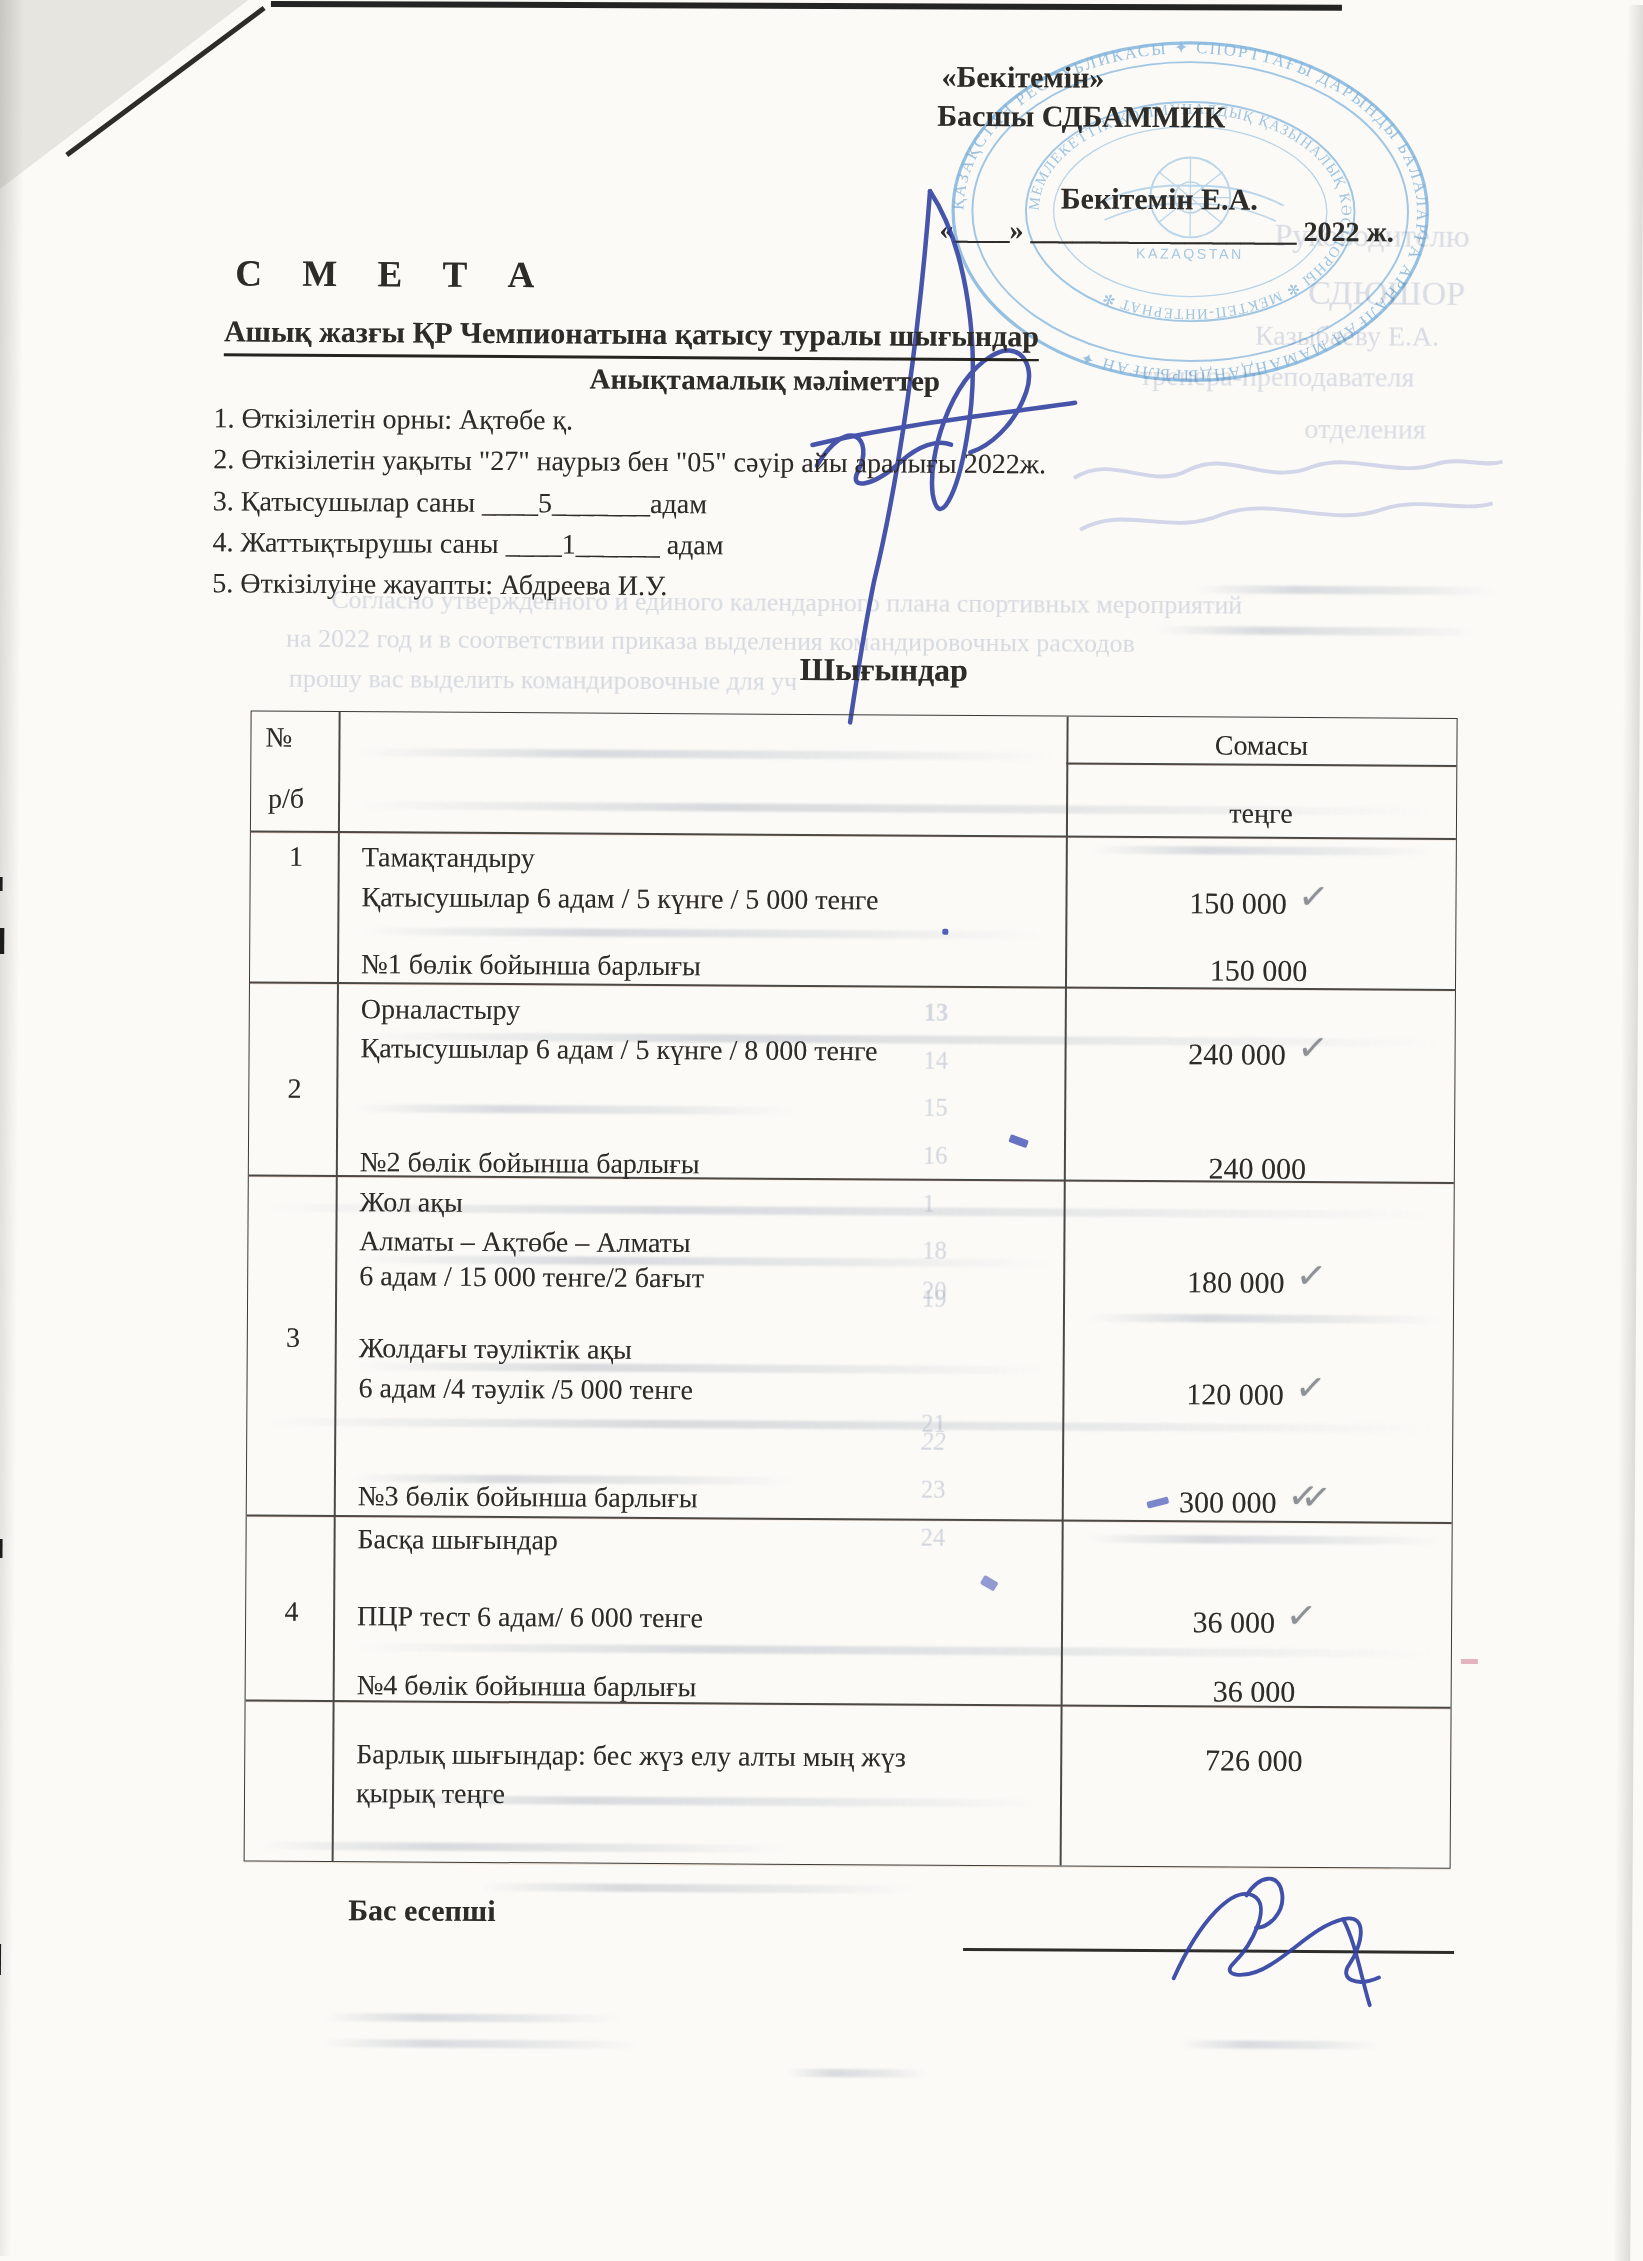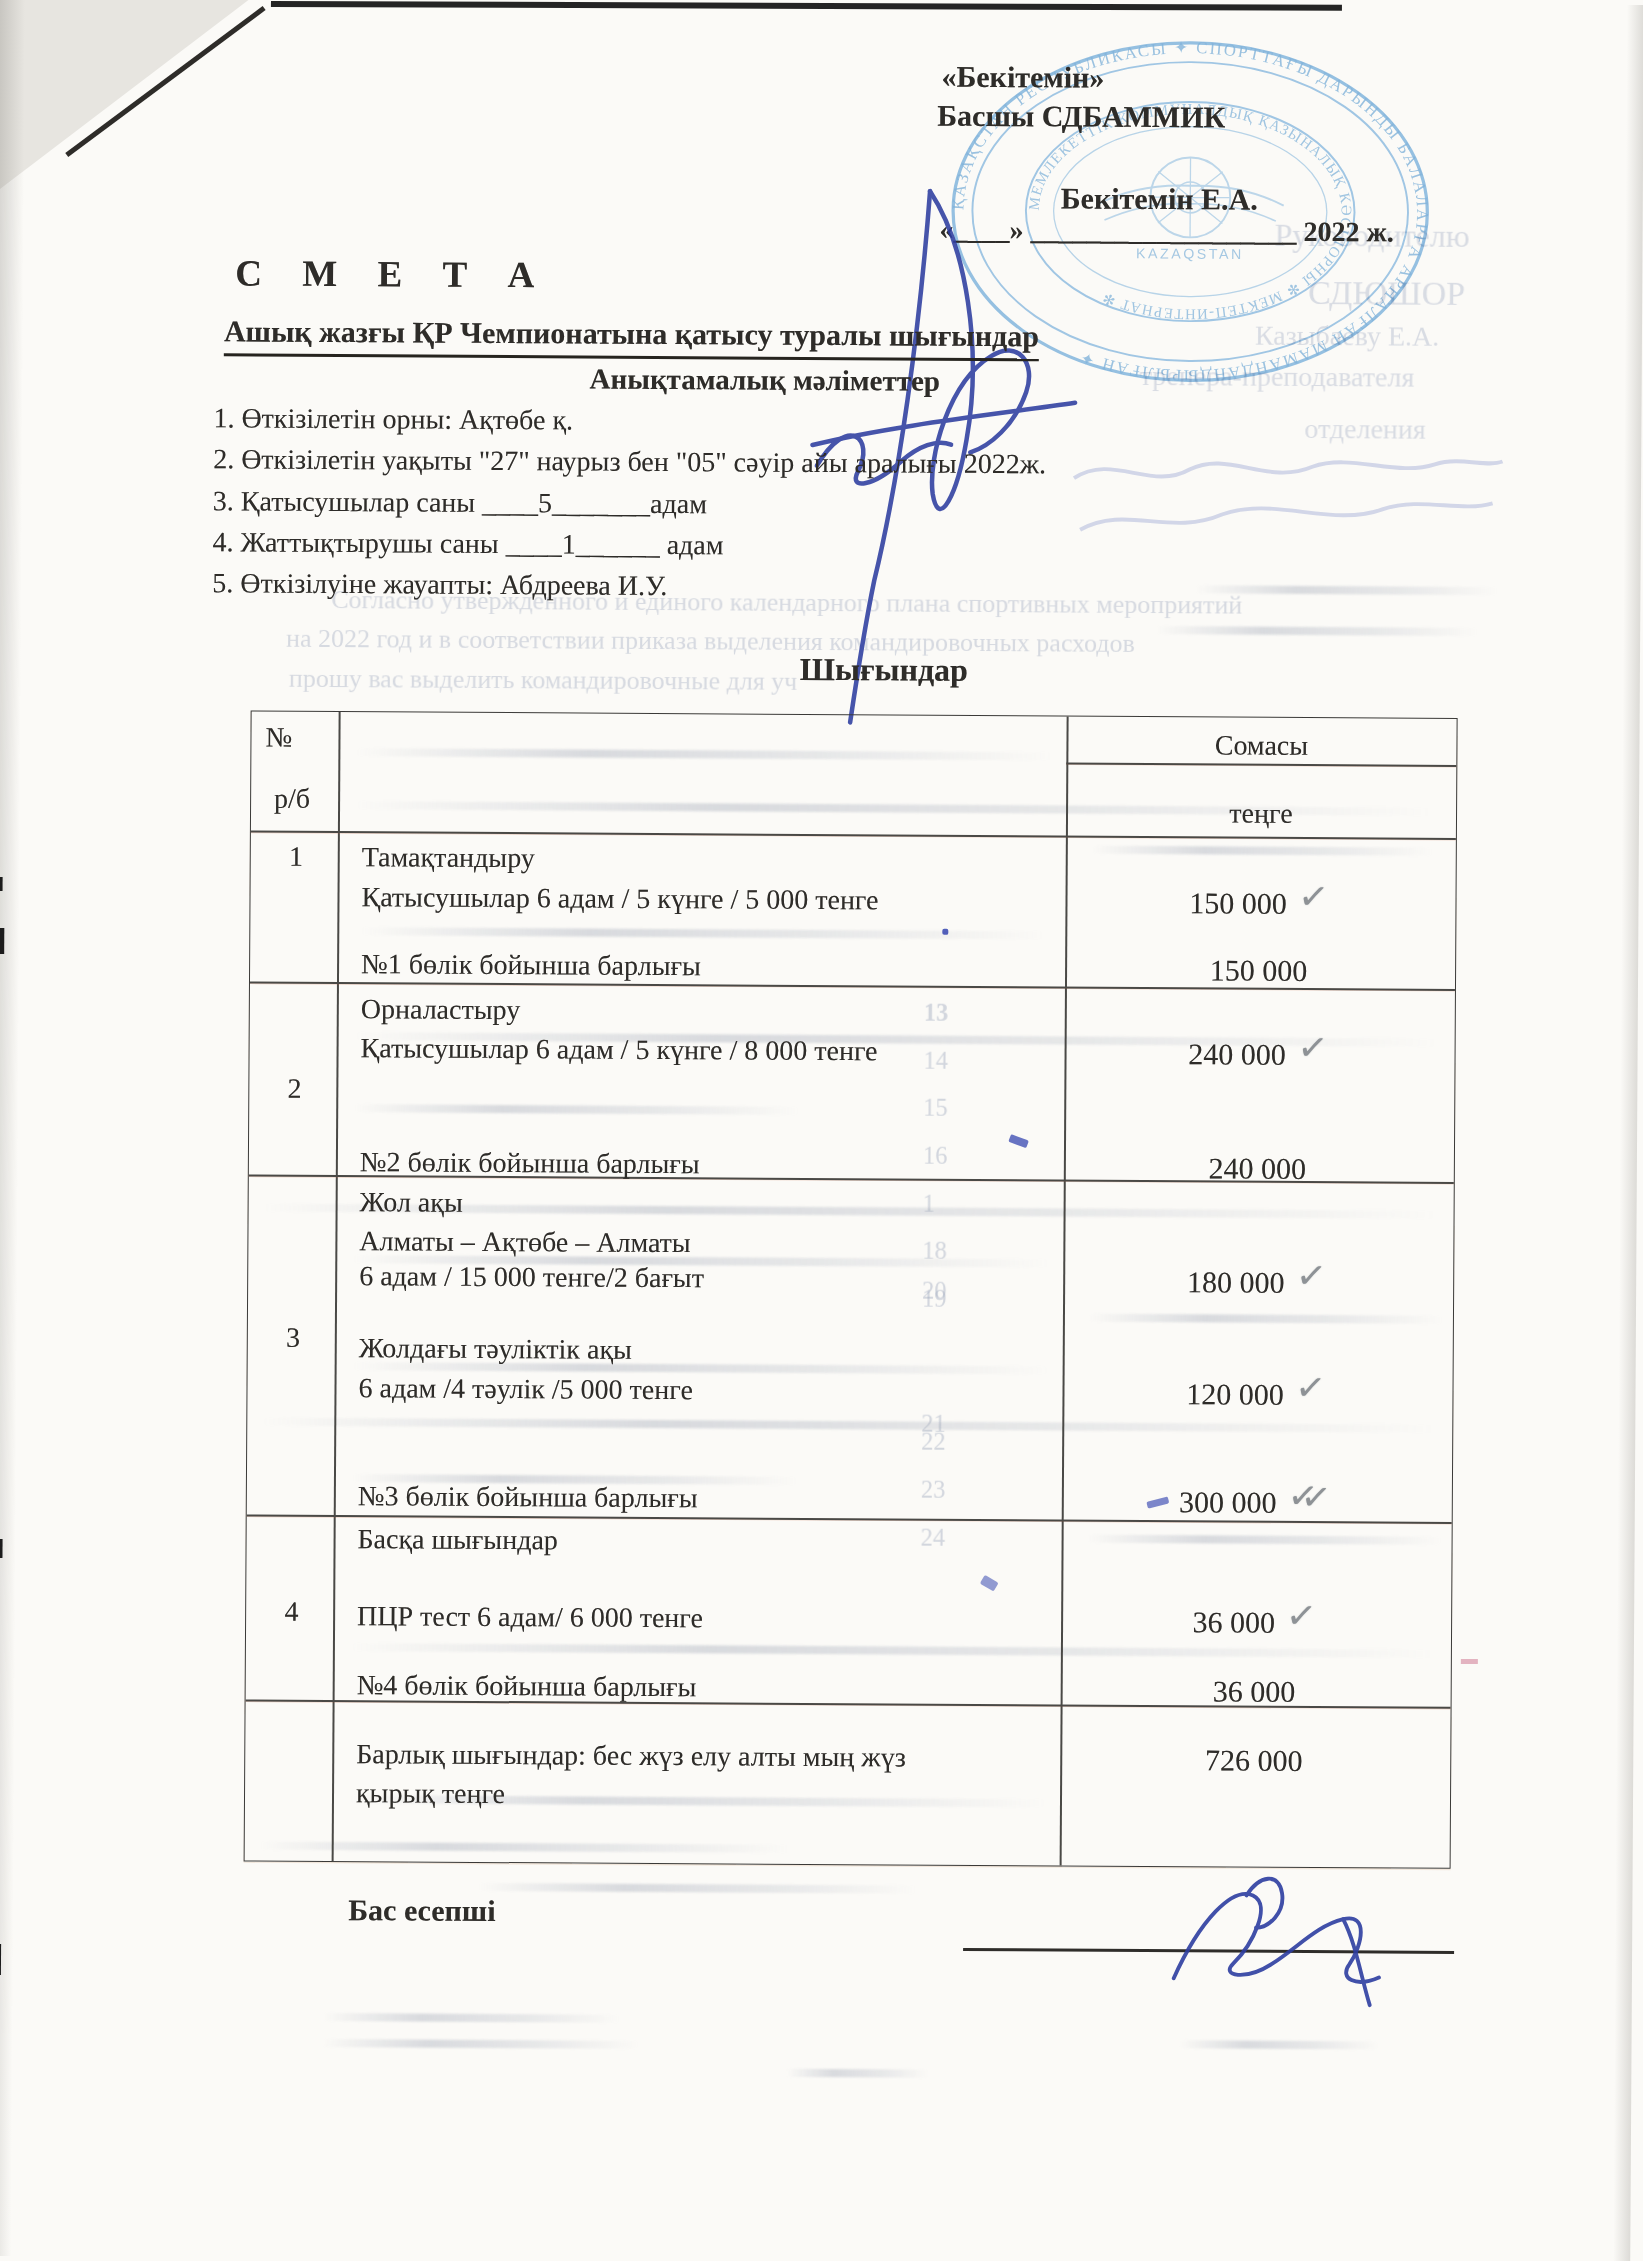--- a/index.html
+++ b/index.html
@@ -64,21 +64,21 @@
 
     <div class="bleed-n" style="top:998px;font-weight:bold;">13</div>
     <div class="bleed-n" style="top:1046px;">14</div>
     <div class="bleed-n" style="top:1093px;">15</div>
     <div class="bleed-n" style="top:1141px;">16</div>
     <div class="bleed-n" style="top:1189px;">1</div>
     <div class="bleed-n" style="top:1236px;">18</div>
     <div class="bleed-n" style="top:1284px;">19</div>
     <div class="bleed-n" style="top:1276px;">20</div>
     <div class="bleed-n" style="top:1409px;">21</div>
-    <div class="bleed-n" style="top:1427px;">22</div>
+    <div class="bleed-n" style="top:1427px;font-style:italic;">22</div>
     <div class="bleed-n" style="top:1475px;">23</div>
     <div class="bleed-n" style="top:1523px;">24</div>
 
     <div class="streak" style="left:361px;top:751px;width:696px;"></div>
     <div class="streak" style="left:361px;top:804px;width:1076px;"></div>
     <div class="streak" style="left:1096px;top:844px;width:342px;"></div>
     <div class="streak" style="left:367px;top:930px;width:683px;"></div>
     <div class="streak" style="left:361px;top:1035px;width:1083px;"></div>
     <div class="streak" style="left:361px;top:1107px;width:445px;"></div>
     <div class="streak" style="left:271px;top:1207px;width:1173px;"></div>
@@ -159,21 +159,21 @@
       <div class="vline" style="left:87px;"></div>
       <div class="vline" style="left:815px;"></div>
       <div class="hline" style="top:119px;"></div>
       <div class="hline" style="top:270px;"></div>
       <div class="hline" style="top:463px;"></div>
       <div class="hline" style="top:803px;"></div>
       <div class="hline" style="top:988px;"></div>
       <div class="hline" style="top:46px;left:815px;right:0;"></div>
 
       <div class="cell-t ink" style="left:14px;top:10.3px;">№</div>
-      <div class="cell-t ink" style="left:23px;top:71px;">р/б</div>
+      <div class="cell-t ink" style="left:17px;top:71px;">р/б</div>
       <div class="cell-t ink" style="left:815px;width:390px;top:11.6px;text-align:center;">Сомасы</div>
       <div class="cell-t ink" style="left:815px;width:390px;top:80px;text-align:center;">теңге</div>
 
       <div class="numcol ink" style="top:129px;">1</div>
       <div class="numcol ink" style="top:361px;">2</div>
       <div class="numcol ink" style="top:610px;">3</div>
       <div class="numcol ink" style="top:884px;">4</div>
 
       <div class="cell-t ink" style="left:111px;top:129px;">Тамақтандыру</div>
       <div class="cell-t ink" style="left:111px;top:169px;">Қатысушылар  6 адам / 5 күнге / 5 000 тенге</div>

